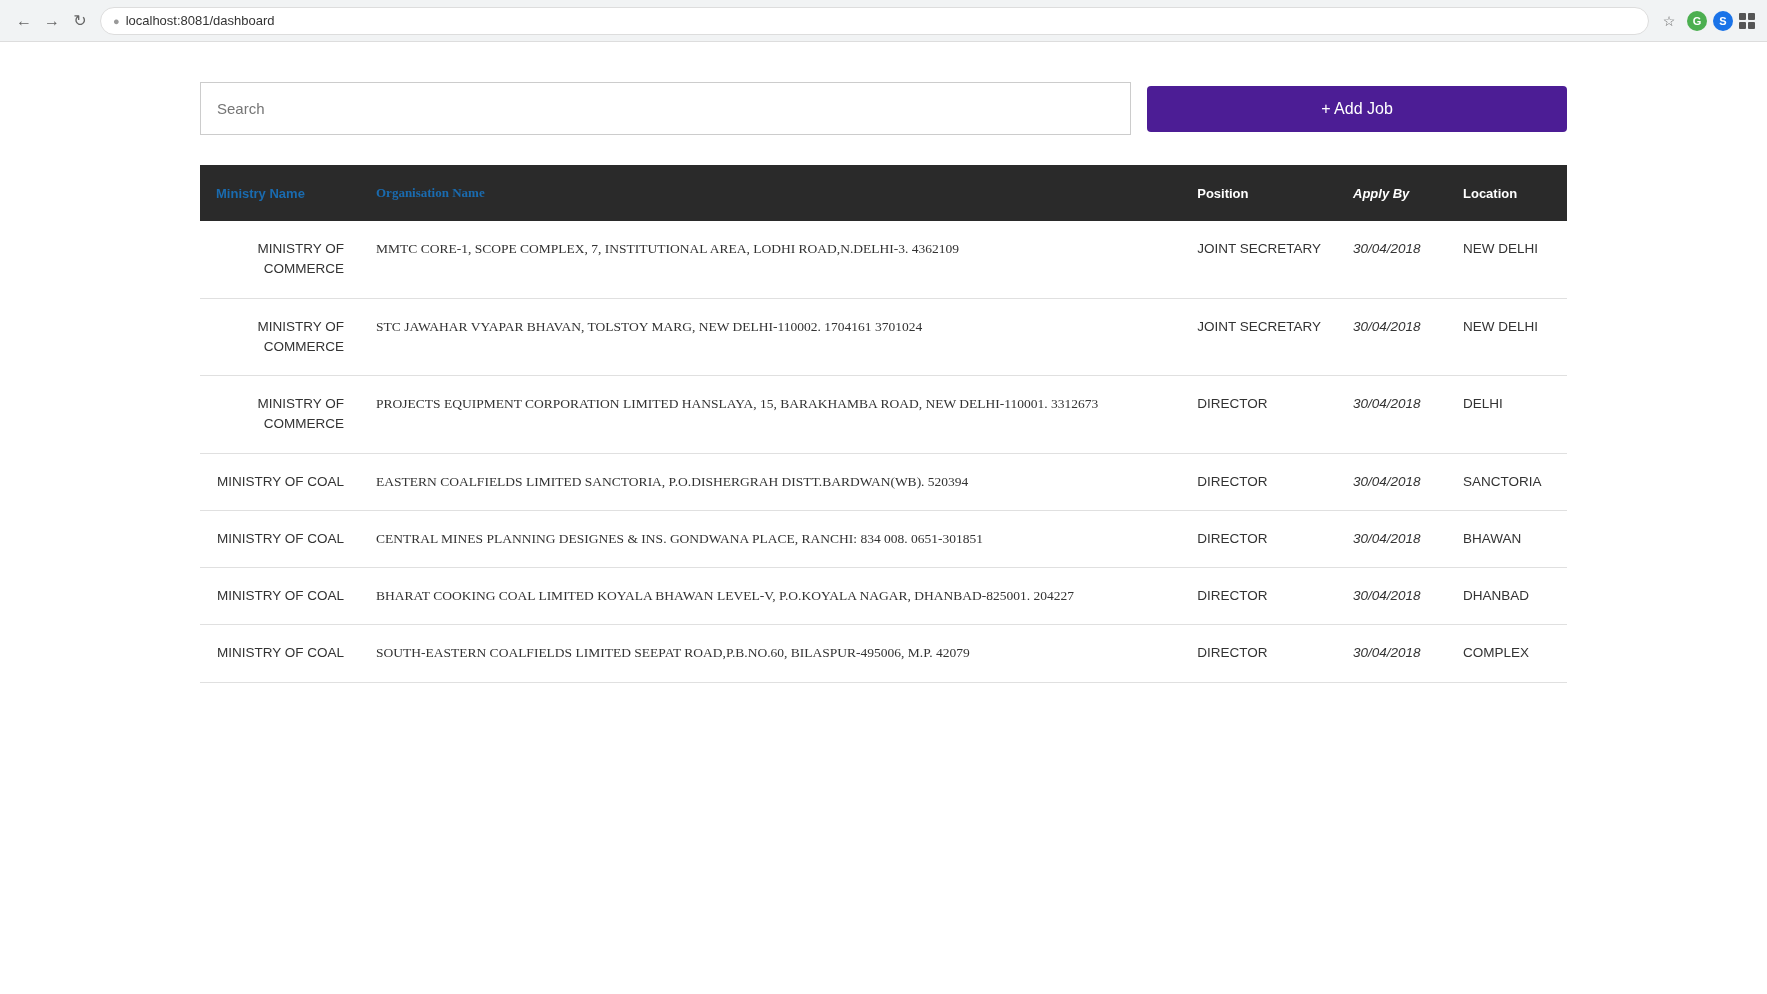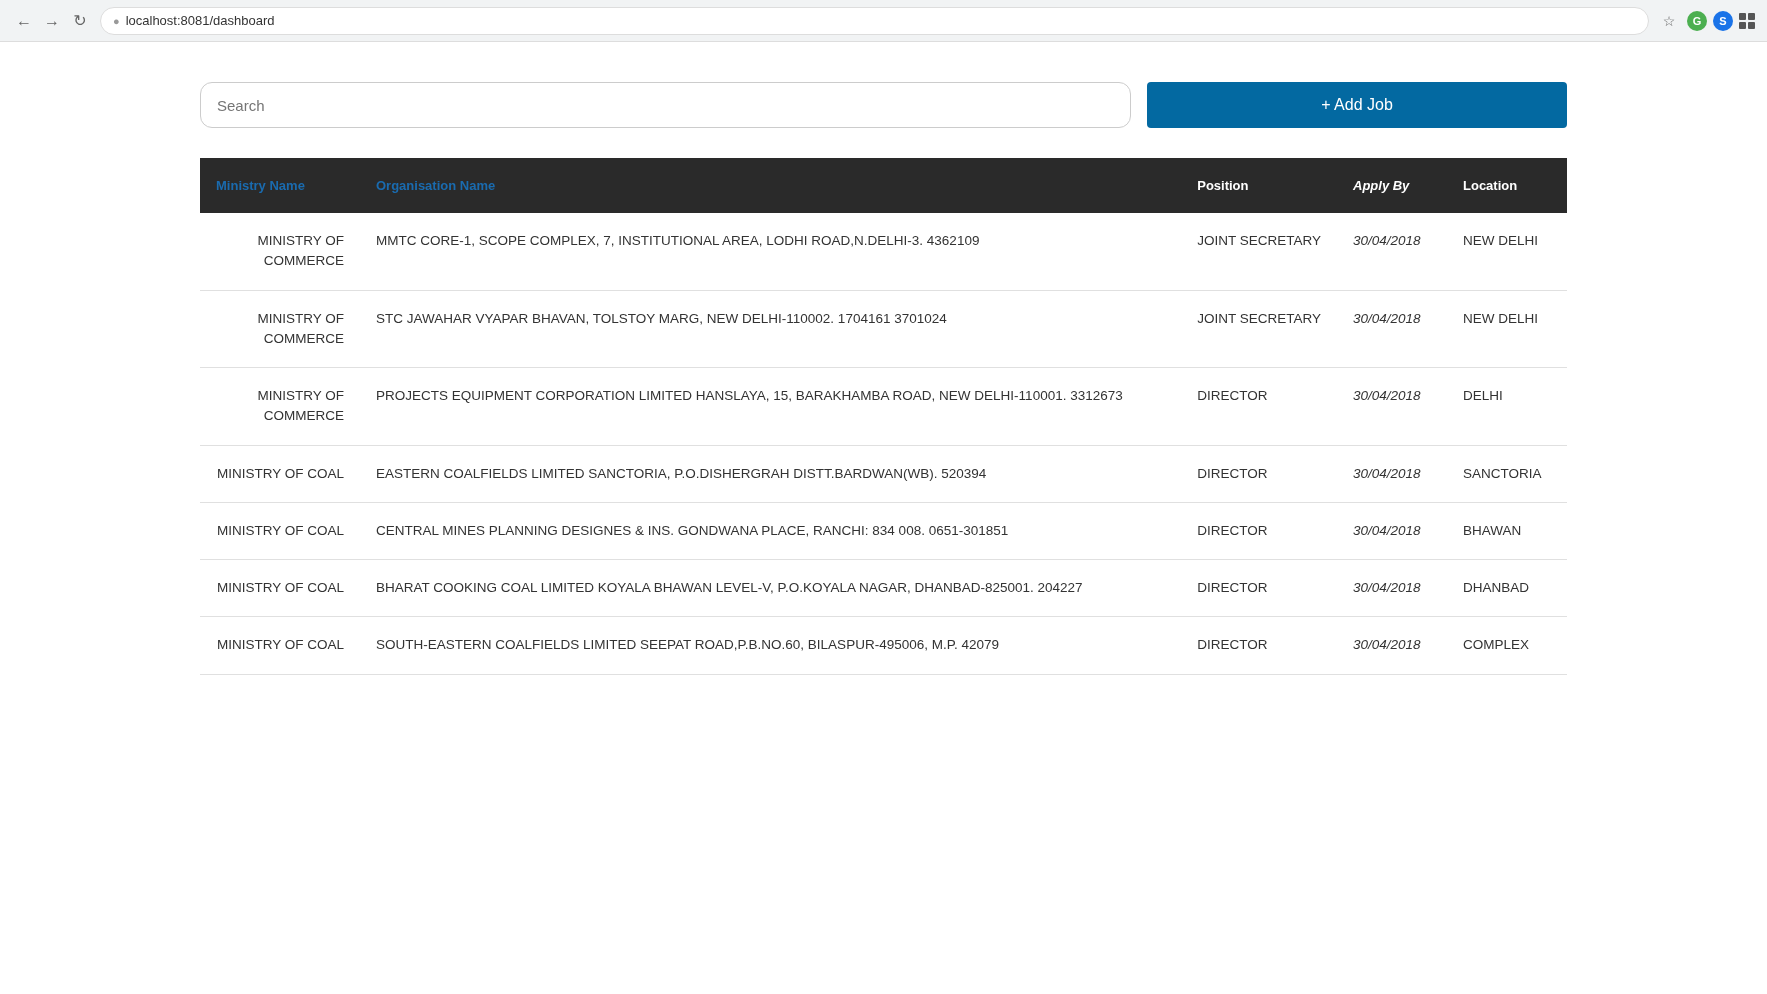--- a/index.html
+++ b/index.html
@@ -101,31 +101,31 @@
 
     .toolbar {
       display: flex;
       gap: 16px;
       margin-bottom: 30px;
       align-items: center;
     }
 
     .search-input {
       flex: 1;
-      height: 46px;
+      height: 53px;
       border: 1px solid #ccc;
-      border-radius: 12px;
+      border-radius: 0;
       padding: 1px 16px;
       font-size: 15px;
       color: #999;
       outline: none;
     }
 
     .add-job-btn {
-      background: #0369a1;
+      background: #4c1d95;
       color: #fff;
       border: none;
       border-radius: 4px;
       padding: 0 32px;
       height: 46px;
       font-size: 16px;
       font-weight: 500;
       cursor: pointer;
       display: flex;
       align-items: center;
@@ -167,20 +167,21 @@
     }
 
     .col-ministry {
       width: 160px;
       color: #1a6baf;
       text-align: right;
     }
 
     .col-org {
       color: #1a6baf;
+      font-family: Liberation Serif, serif;
     }
 
     .col-position {
       width: 120px;
       white-space: nowrap;
     }
 
     .col-applyby {
       width: 110px;
       white-space: nowrap;

